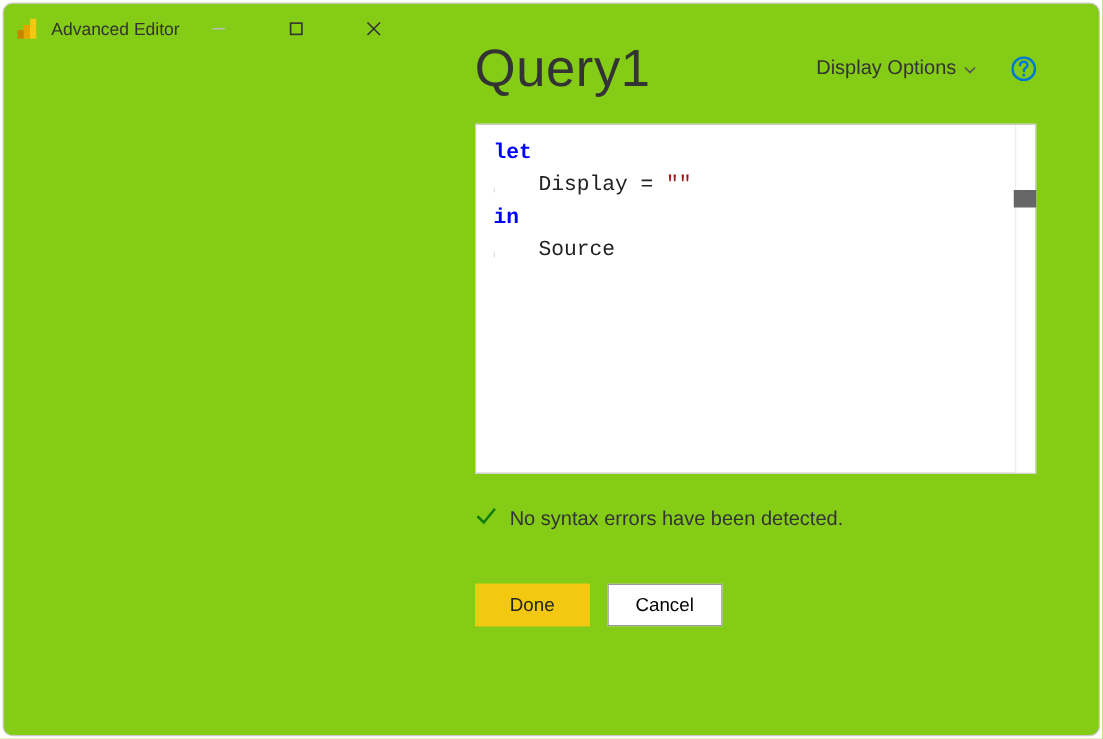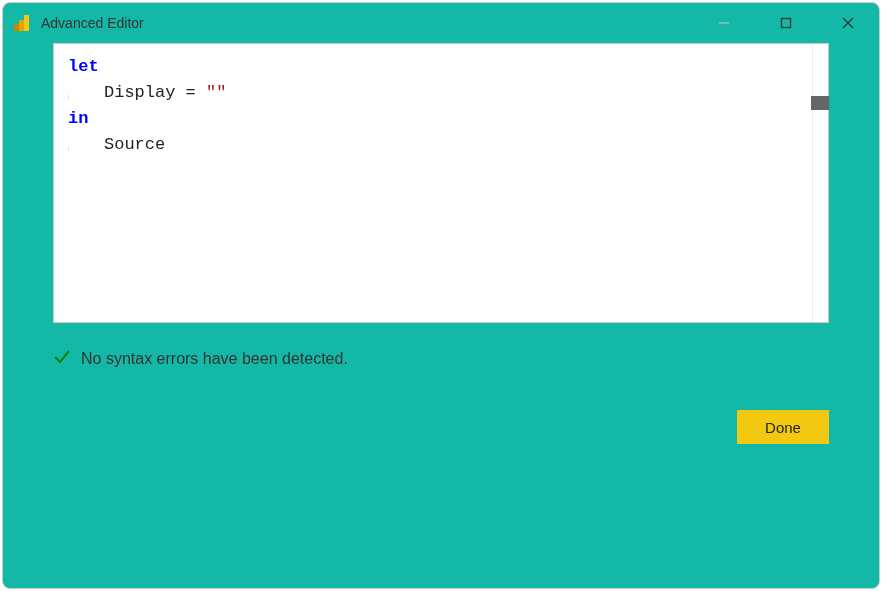--- a/index.html
+++ b/index.html
@@ -11,22 +11,22 @@
       width: 882px;
       height: 591px;
       overflow: hidden;
     }
     .window {
       width: 100%;
       height: 100%;
       border: 1px solid #ccc;
       border-radius: 8px;
       display: flex;
-      flex-direction: column;
-      background: #14b8a6;
+      flex-direction: row;
+      background: #84cc16;
     }
     .titlebar {
       height: 40px;
       display: flex;
       align-items: center;
       padding: 0 0 0 10px;
     }
     .titlebar .app-icon {
       width: 18px;
       height: 18px;
@@ -141,21 +141,20 @@
     .status-row {
       display: flex;
       align-items: center;
       gap: 10px;
       margin-top: 25px;
       font-size: 16px;
       color: #333;
     }
     .button-row {
       display: flex;
-      justify-content: flex-end;
       gap: 14px;
       margin-top: 40px;
     }
     .btn {
       min-width: 92px;
       height: 34px;
       display: inline-flex;
       align-items: center;
       justify-content: center;
       font-size: 15px;
@@ -197,20 +196,40 @@
       <div class="win-btn">
         <svg width="14" height="14" viewBox="0 0 14 14">
             <line x1="2" y1="2" x2="12" y2="12" stroke="#333" stroke-width="1.3"></line>
             <line x1="12" y1="2" x2="2" y2="12" stroke="#333" stroke-width="1.3"></line>
           </svg>
       </div>
     </div>
   </div>
 
   <div class="content">
+    <div class="header-row">
+      <h1 class="query-title">Query1</h1>
+      <div class="header-right">
+        <div class="display-options">
+          <span>Display Options</span>
+          <span>
+            <svg width="10" height="6" viewBox="0 0 10 6">
+                <polyline points="1,1 5,5 9,1" fill="none" stroke="#555" stroke-width="1.3"></polyline>
+              </svg>
+          </span>
+        </div>
+        <span class="help-icon">
+          <svg viewBox="0 0 20 20" width="20" height="20">
+            <circle cx="10" cy="10" r="9" fill="none" stroke="#0078d4" stroke-width="2"></circle>
+            <path d="M7 7.2c0-1.6 1.3-2.8 3-2.8s3 1.1 3 2.6c0 1.1-.6 1.7-1.6 2.4-.9.6-1.3 1-1.3 1.9v.4" fill="none" stroke="#0078d4" stroke-width="2" stroke-linecap="round"></path>
+            <circle cx="10" cy="15" r="1.2" fill="#0078d4"></circle>
+          </svg>
+        </span>
+      </div>
+    </div>
 
     <div class="editor-wrap">
       <div class="code-area"><span class="kw">let</span>
 <span class="indent-guide"></span><span class="ident">Display = </span><span class="str">""</span>
 <span class="kw">in</span>
 <span class="indent-guide"></span><span class="ident">Source</span></div>
       <div class="scrollbar-track">
         <div class="scrollbar-thumb"></div>
       </div>
     </div>
@@ -219,15 +238,16 @@
       <span>
         <svg width="18" height="18" viewBox="0 0 18 18">
             <polyline points="2,9 7,14 16,3" fill="none" stroke="#107c10" stroke-width="2"></polyline>
           </svg>
       </span>
       <span>No syntax errors have been detected.</span>
     </div>
 
     <div class="button-row">
       <div class="btn primary">Done</div>
+      <div class="btn">Cancel</div>
     </div>
   </div>
 </div>
 
 </body></html>

